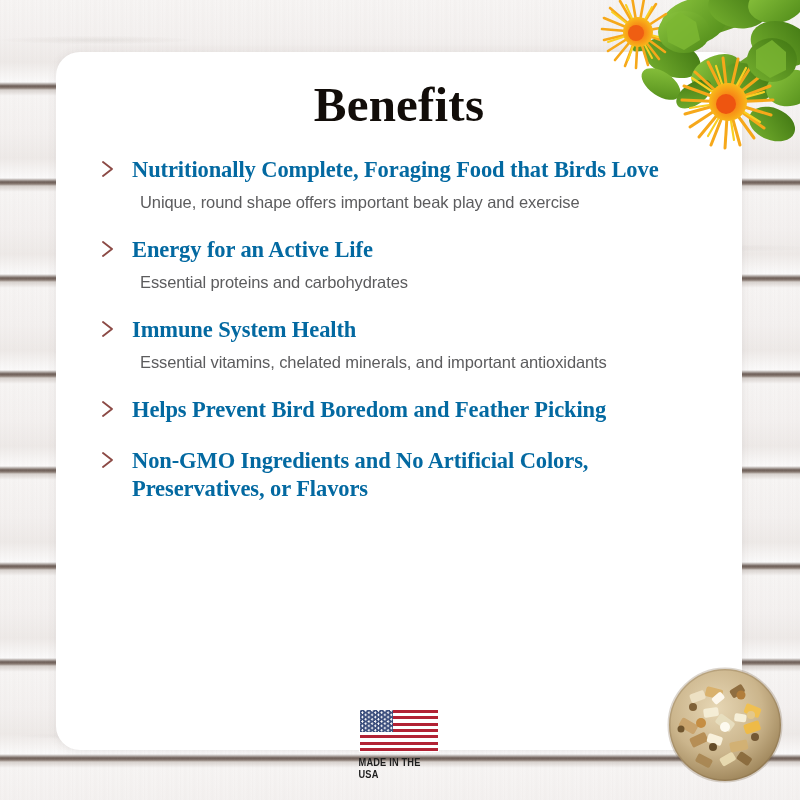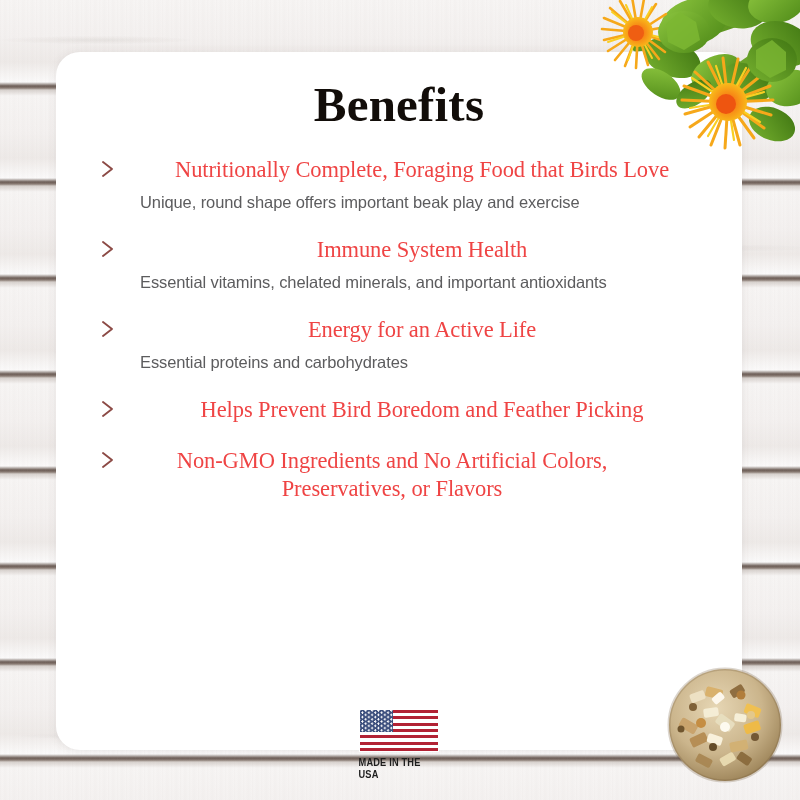--- a/index.html
+++ b/index.html
@@ -69,27 +69,26 @@
   
   .list{position:absolute;left:40px;top:104px;right:30px;}
   .item{position:relative;padding-left:36px;margin-bottom:23px;}
   .chev{
     position:absolute;left:3px;top:3px;width:18px;height:20px;
     color:#8c4a45;
   }
   .chev svg{display:block;width:18px;height:20px;}
   .head{
     font-family:"Liberation Serif",serif;
-    font-weight:400;
+    font-weight:700;
     font-size:22.5px;
     line-height:28px;
-    color:#ef4444;
+    color:#0369a1;
     letter-spacing:-0.1px;
     margin:0 0 4px 0;
-    text-align:center;
   }
   .sub{
     font-family:"Liberation Sans",sans-serif;
     font-size:16.5px;
     line-height:21px;
     color:#5c5c5e;
     margin:8px;
     letter-spacing:-0.1px;
   }
 
@@ -161,32 +160,32 @@
         <p class="head">Nutritionally Complete, Foraging Food that Birds Love</p>
         <p class="sub">Unique, round shape offers important beak play and exercise</p>
       </div>
 
       <div class="item">
         <span class="chev">
           <svg viewBox="0 0 18 20">
               <path d="M4 3 L13 10 L4 17" fill="none" stroke="currentColor" stroke-width="1.9" stroke-linecap="round" stroke-linejoin="round"></path>
             </svg>
         </span>
+        <p class="head">Energy for an Active Life</p>
+        <p class="sub">Essential proteins and carbohydrates</p>
+      </div>
+
+      <div class="item">
+        <span class="chev">
+          <svg viewBox="0 0 18 20">
+              <path d="M4 3 L13 10 L4 17" fill="none" stroke="currentColor" stroke-width="1.9" stroke-linecap="round" stroke-linejoin="round"></path>
+            </svg>
+        </span>
         <p class="head">Immune System Health</p>
         <p class="sub">Essential vitamins, chelated minerals, and important antioxidants</p>
-      </div>
-
-      <div class="item">
-        <span class="chev">
-          <svg viewBox="0 0 18 20">
-              <path d="M4 3 L13 10 L4 17" fill="none" stroke="currentColor" stroke-width="1.9" stroke-linecap="round" stroke-linejoin="round"></path>
-            </svg>
-        </span>
-        <p class="head">Energy for an Active Life</p>
-        <p class="sub">Essential proteins and carbohydrates</p>
       </div>
 
 
       <div class="item">
         <span class="chev">
           <svg viewBox="0 0 18 20">
               <path d="M4 3 L13 10 L4 17" fill="none" stroke="currentColor" stroke-width="1.9" stroke-linecap="round" stroke-linejoin="round"></path>
             </svg>
         </span>
         <p class="head">Helps Prevent Bird Boredom and Feather Picking</p>

